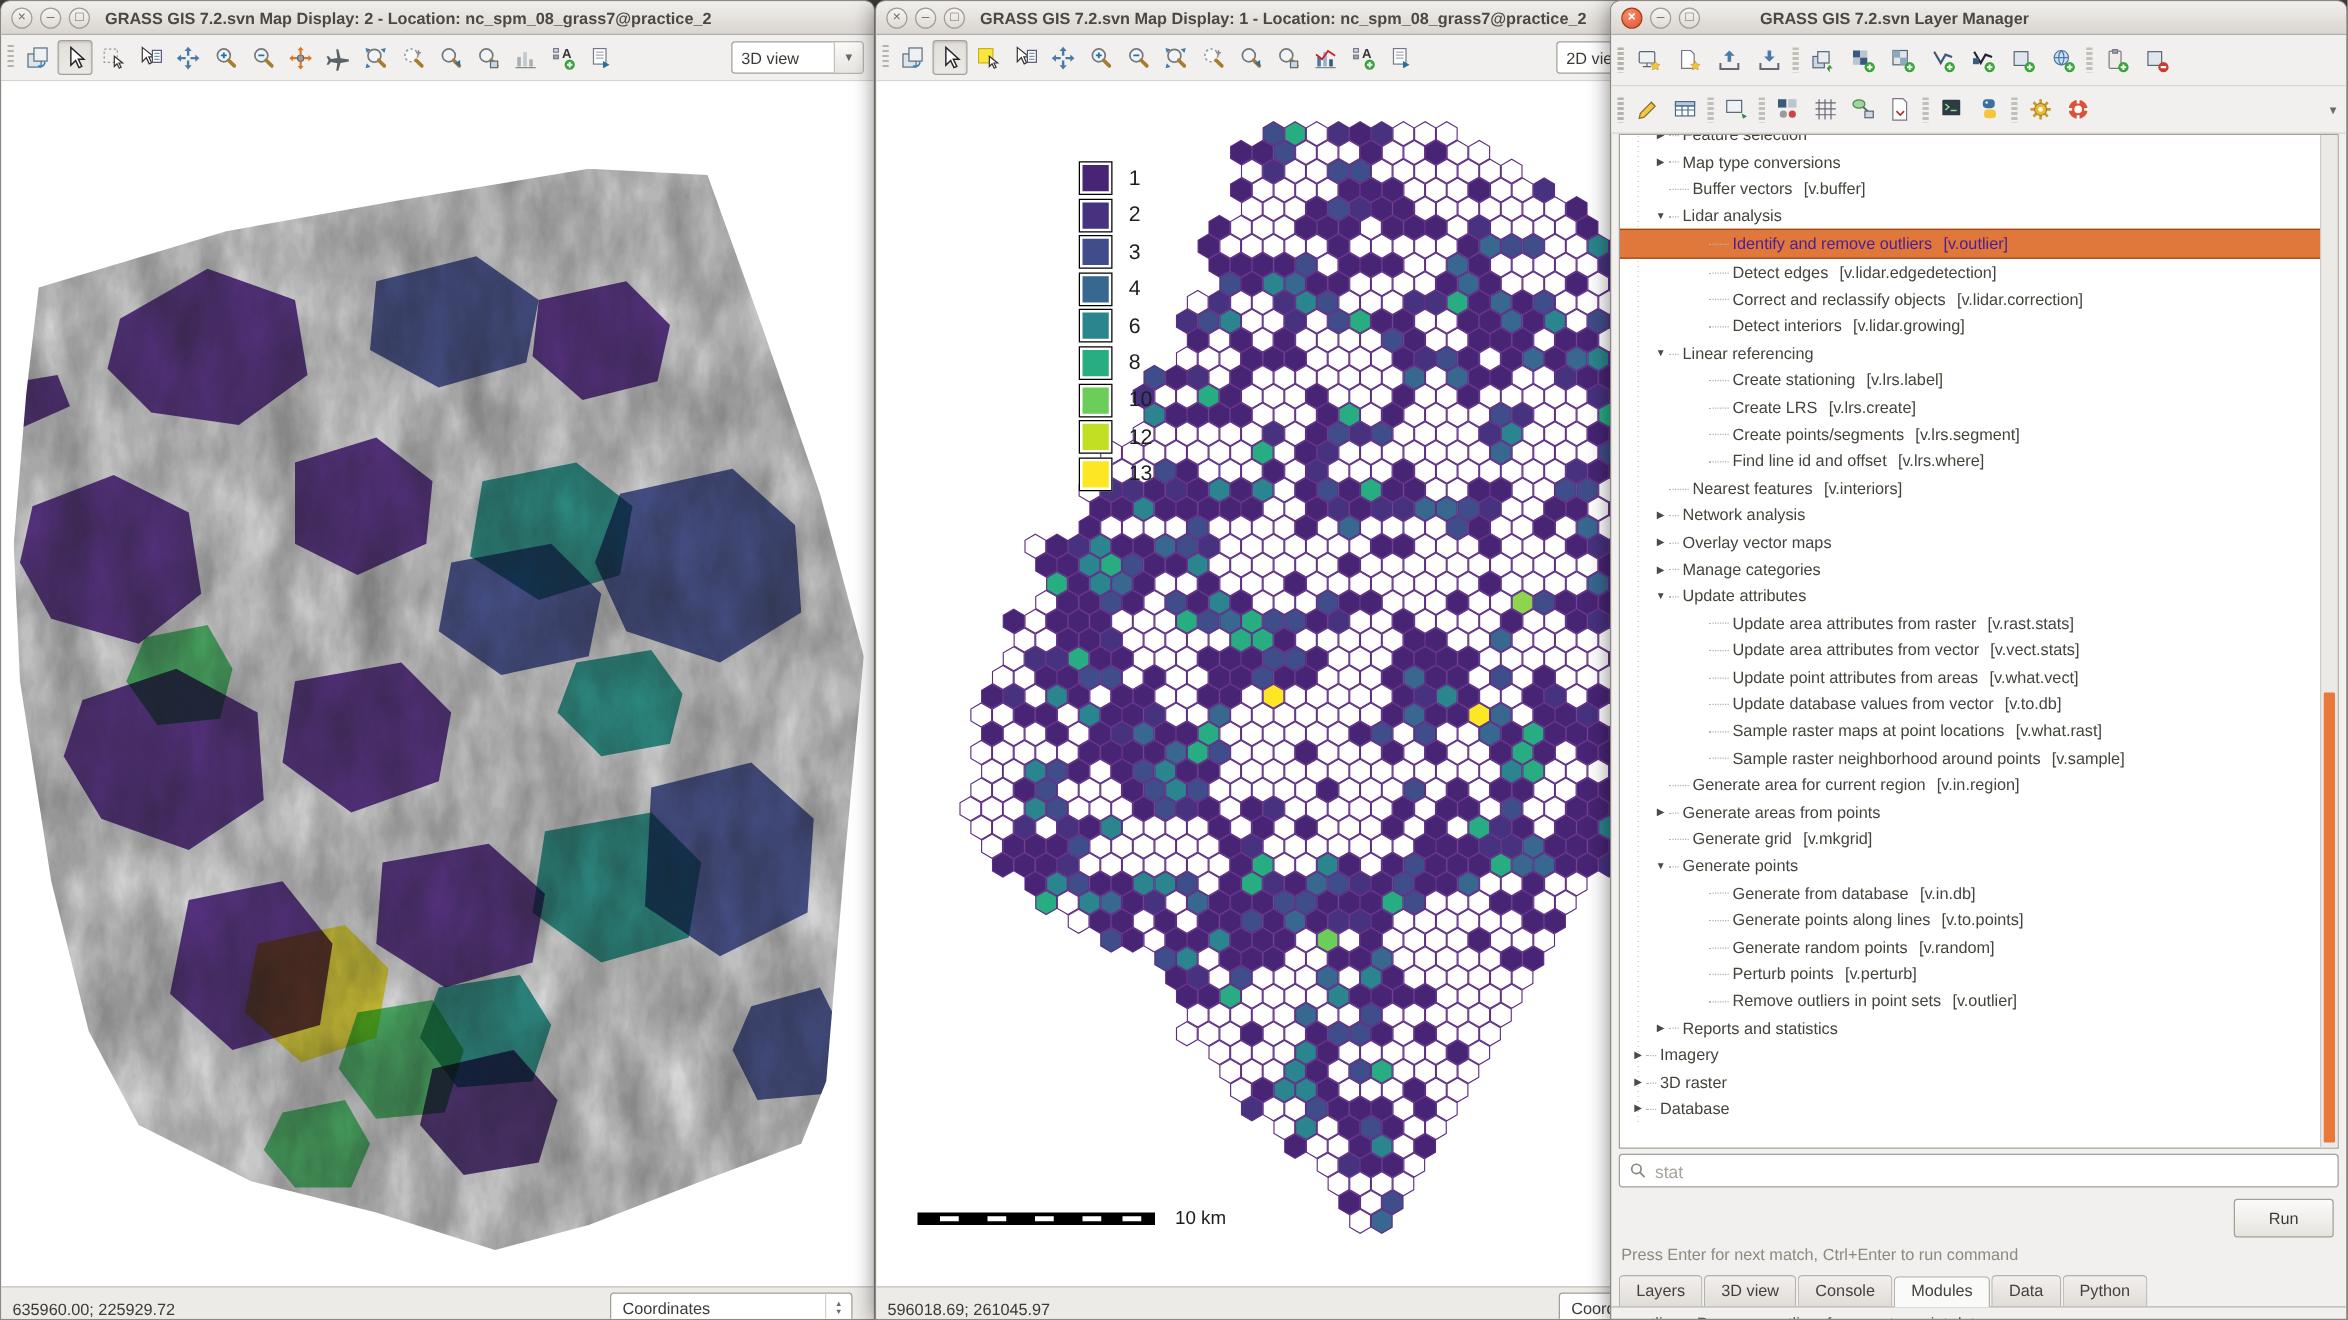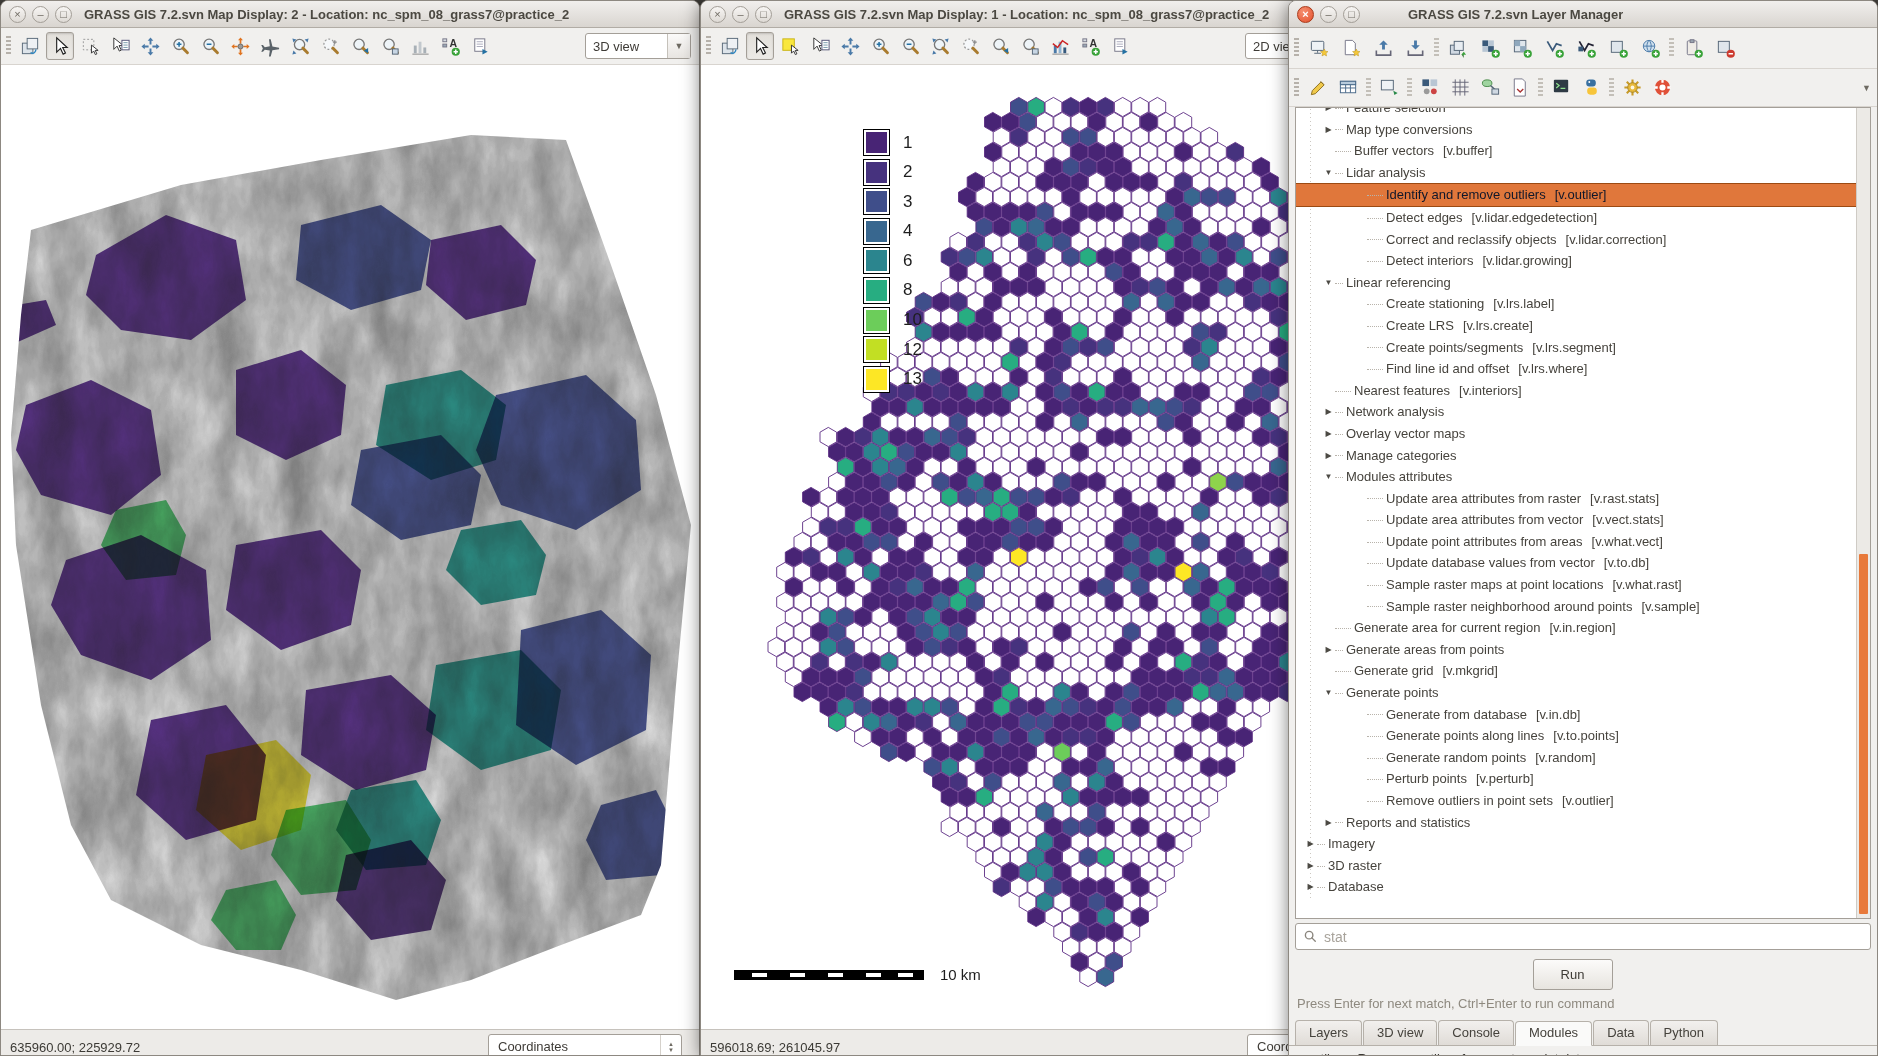--- a/index.html
+++ b/index.html
@@ -56,28 +56,28 @@
   .lm-tb1 .tbtn{width:28px;height:28px;}
   .lm-tb2{height:33px;}
   .treewrap{position:relative;margin:0 6px;height:812px;background:#fff;border:1px solid #a49f98;
     box-sizing:border-box;overflow:hidden;}
   .tree{position:absolute;left:0;top:-11px;right:13px;
     background:repeating-linear-gradient(to bottom,#ccc8c1 0 1px,transparent 1px 4px) 14px 0/1px 100% no-repeat;}
   .trow{height:21.6px;line-height:21.6px;font-size:13px;color:#46433d;white-space:nowrap;display:flex;align-items:center;}
   .trow .arr{width:13px;flex:0 0 auto;font-size:8px;color:#4c4a44;text-align:center;}
   .trow .dots{flex:0 0 auto;height:1px;border-bottom:1px dotted #b8b3ab;margin-right:3px;}
   .trow .cmd{margin-left:9px;}
-  .trow.sel{background:#e0773b;border-top:1px solid #9c4a13;border-bottom:1px solid #9c4a13;color:#0f172a;}
+  .trow.sel{background:#e0773b;border-top:1px solid #9c4a13;border-bottom:1px solid #9c4a13;color:#4c1d95;}
   .scrolltrack{position:absolute;right:0;top:0;width:13px;height:100%;background:#eceae6;border-left:1px solid #cfcbc5;}
   .scrollthumb{position:absolute;left:2px;right:2px;top:55%;height:44.5%;background:#e8793a;border-radius:1px;}
   .searchrow{margin:4px 6px 0 6px;height:27px;background:#fff;border:1px solid #a49f98;border-radius:3px;
     display:flex;align-items:center;box-sizing:border-box;}
   .searchrow svg{width:15px;height:15px;margin:0 6px 0 7px;}
   .searchval{font-size:14px;color:#a8a39b;}
-  .runrow{display:flex;justify-content:center;margin:9px 21px 0 0;}
+  .runrow{display:flex;justify-content:flex-end;margin:9px 10px 0 0;}
   .runbtn{width:78px;height:29px;background:linear-gradient(#fcfbfa,#e7e4df);border:1px solid #a49f98;
     border-radius:3px;font-size:13px;color:#3e3b36;display:flex;align-items:center;justify-content:center;}
   .hint{margin:6px 0 0 8px;font-size:13px;color:#8e897f;}
   .tabs{display:flex;align-items:flex-end;margin-top:7px;padding-left:6px;border-bottom:1px solid #b6b1aa;height:27px;}
   .tab{padding:4px 13px 5px 13px;margin-right:1px;font-size:13px;color:#45423c;
     background:linear-gradient(#f2f0ee,#e0dcd7);border:1px solid #b6b1aa;border-bottom:none;border-radius:4px 4px 0 0;}
   .tab.active{background:#fafaf9;padding-top:3px;margin-bottom:-1px;border-bottom:1px solid #fafaf9;}
   .lmstatus{height:25px;line-height:25px;padding-left:8px;font-size:13px;color:#3c3a35;}
 </style>
 </head>
@@ -1972,21 +1972,21 @@
           <div class="trow">
             <span style="width: 26px; flex: 0 0 auto;"></span>
             <span class="arr">▶</span>
             <span class="dots" style="width: 8px;"></span>
             <span>Manage categories</span>
           </div>
           <div class="trow">
             <span style="width: 26px; flex: 0 0 auto;"></span>
             <span class="arr">▼</span>
             <span class="dots" style="width: 8px;"></span>
-            <span>Modules attributes</span>
+            <span>Update attributes</span>
           </div>
           <div class="trow">
             <span style="width: 58px; flex: 0 0 auto;"></span>
             <span class="arr"></span>
             <span class="dots" style="width: 16px;"></span>
             <span>Update area attributes from raster</span>
             <span class="cmd">[v.rast.stats]</span>
           </div>
           <div class="trow">
             <span style="width: 58px; flex: 0 0 auto;"></span>

